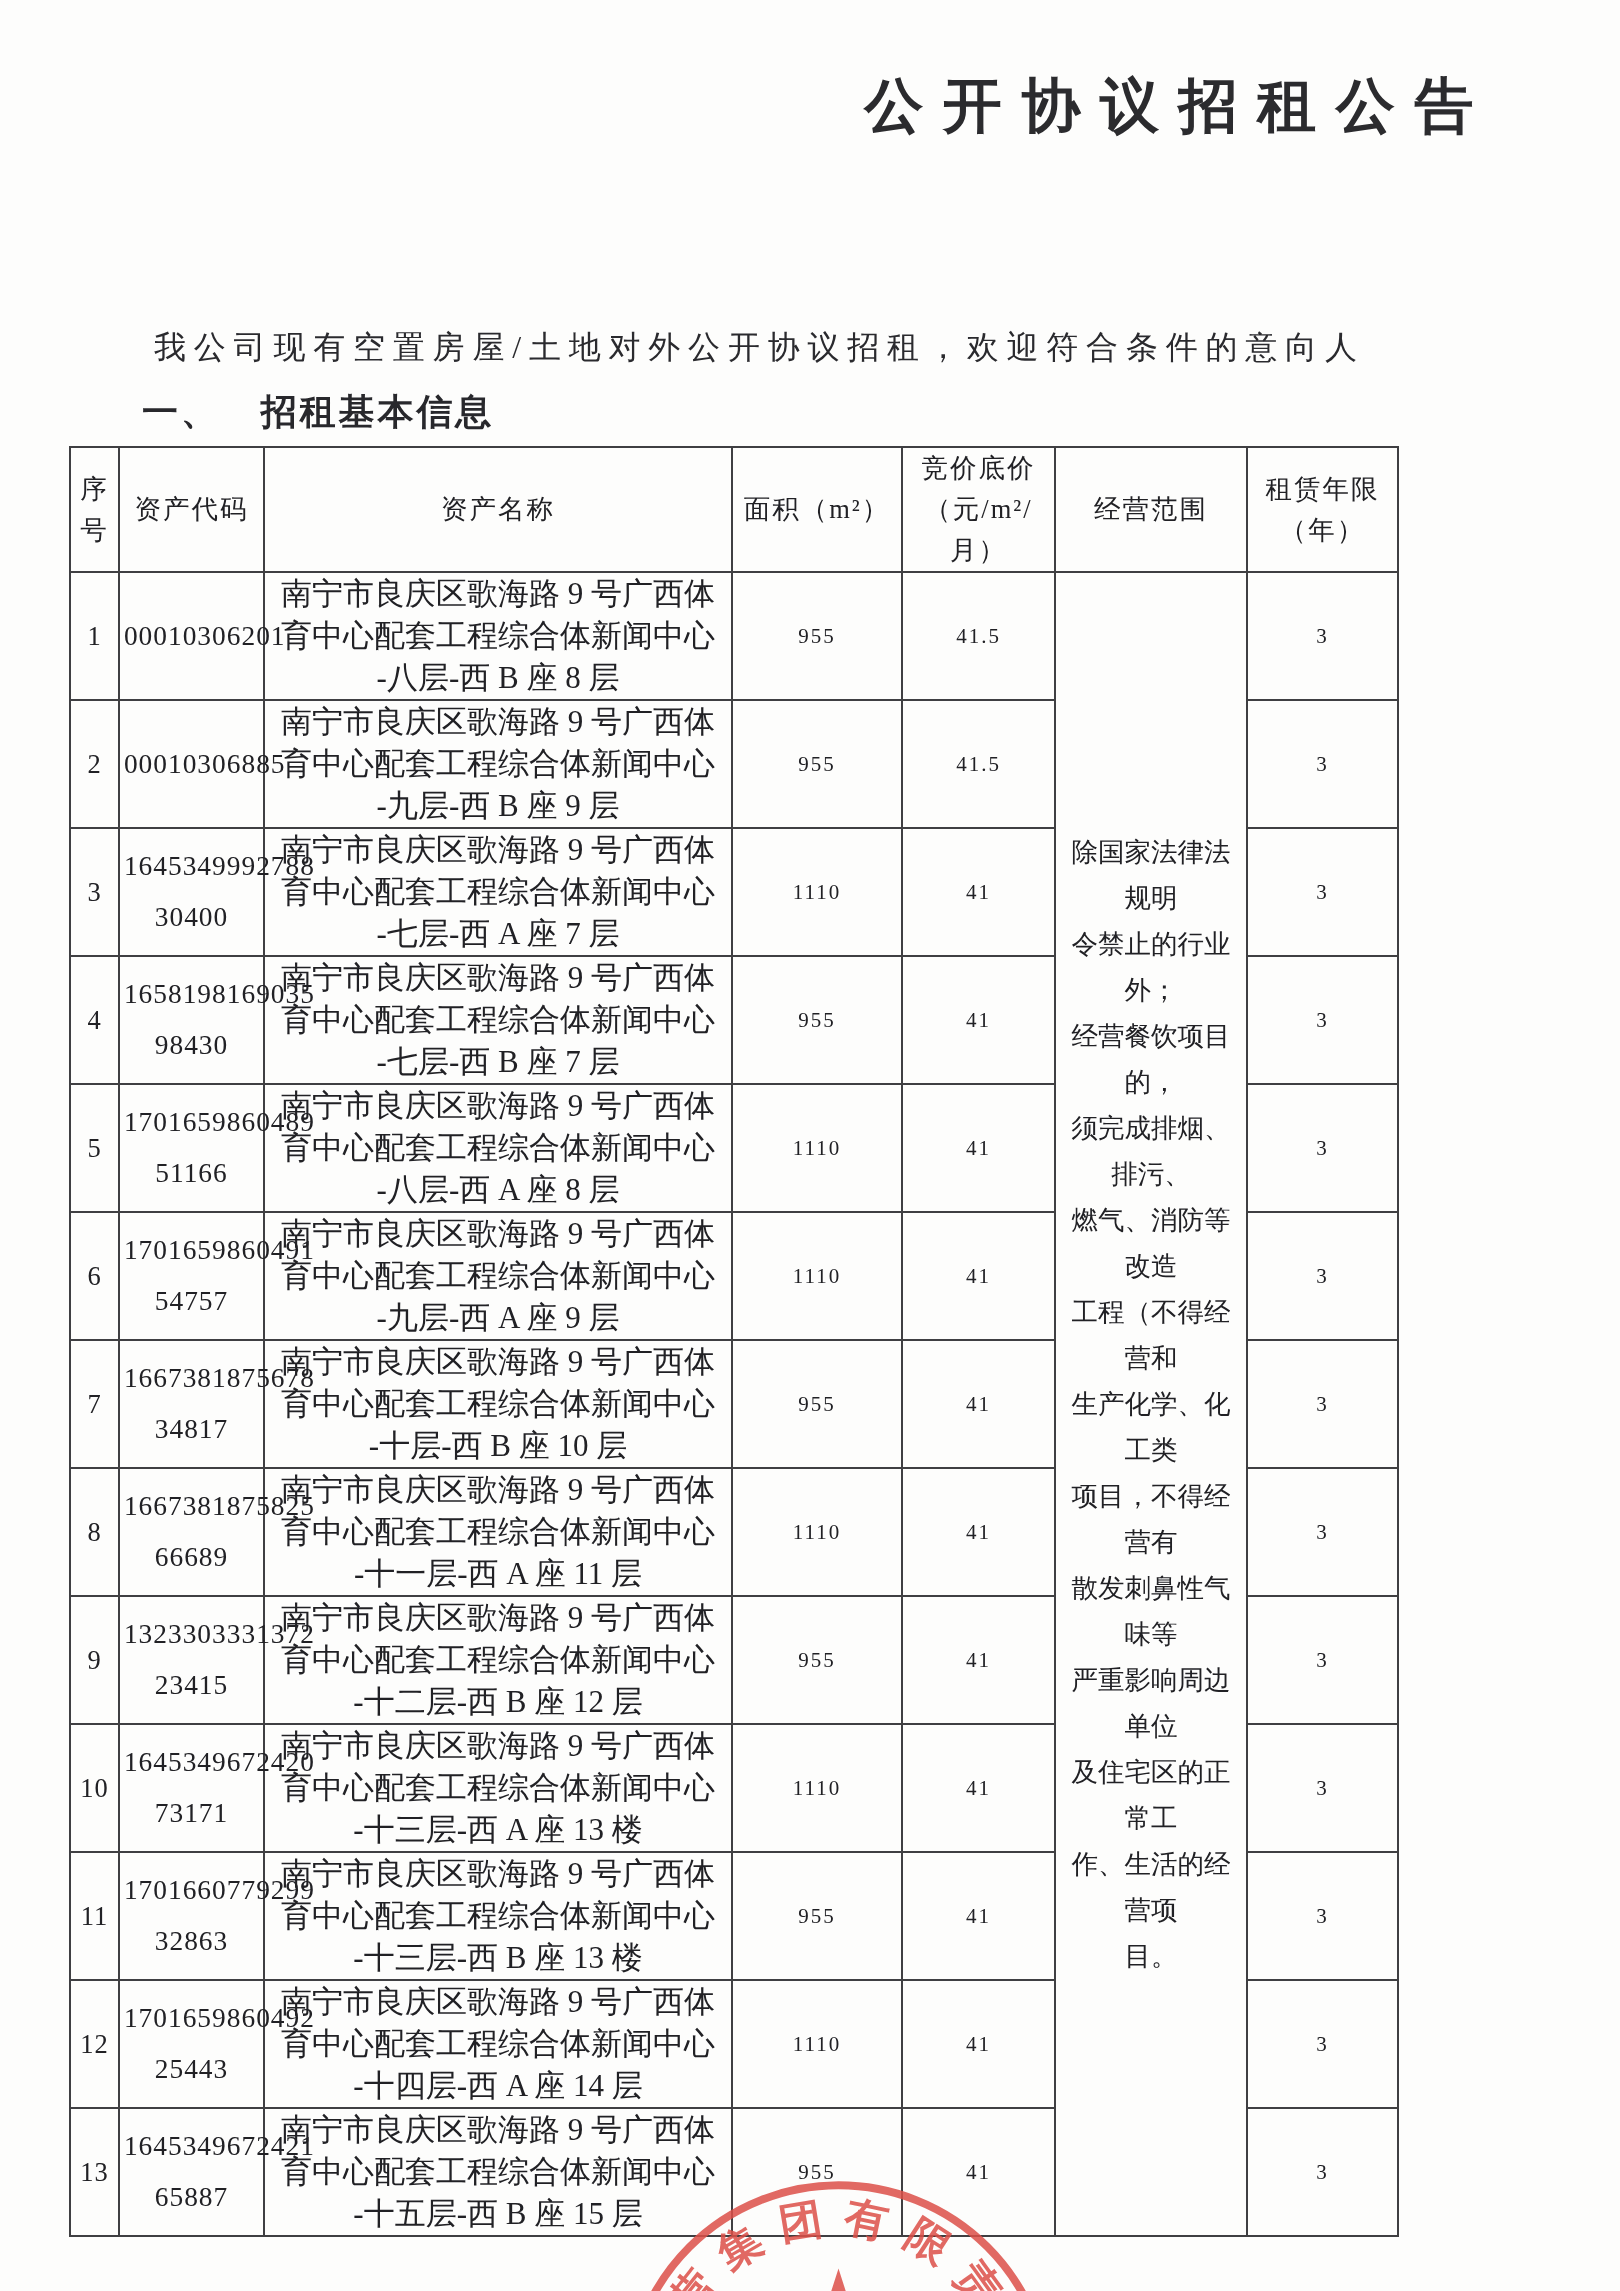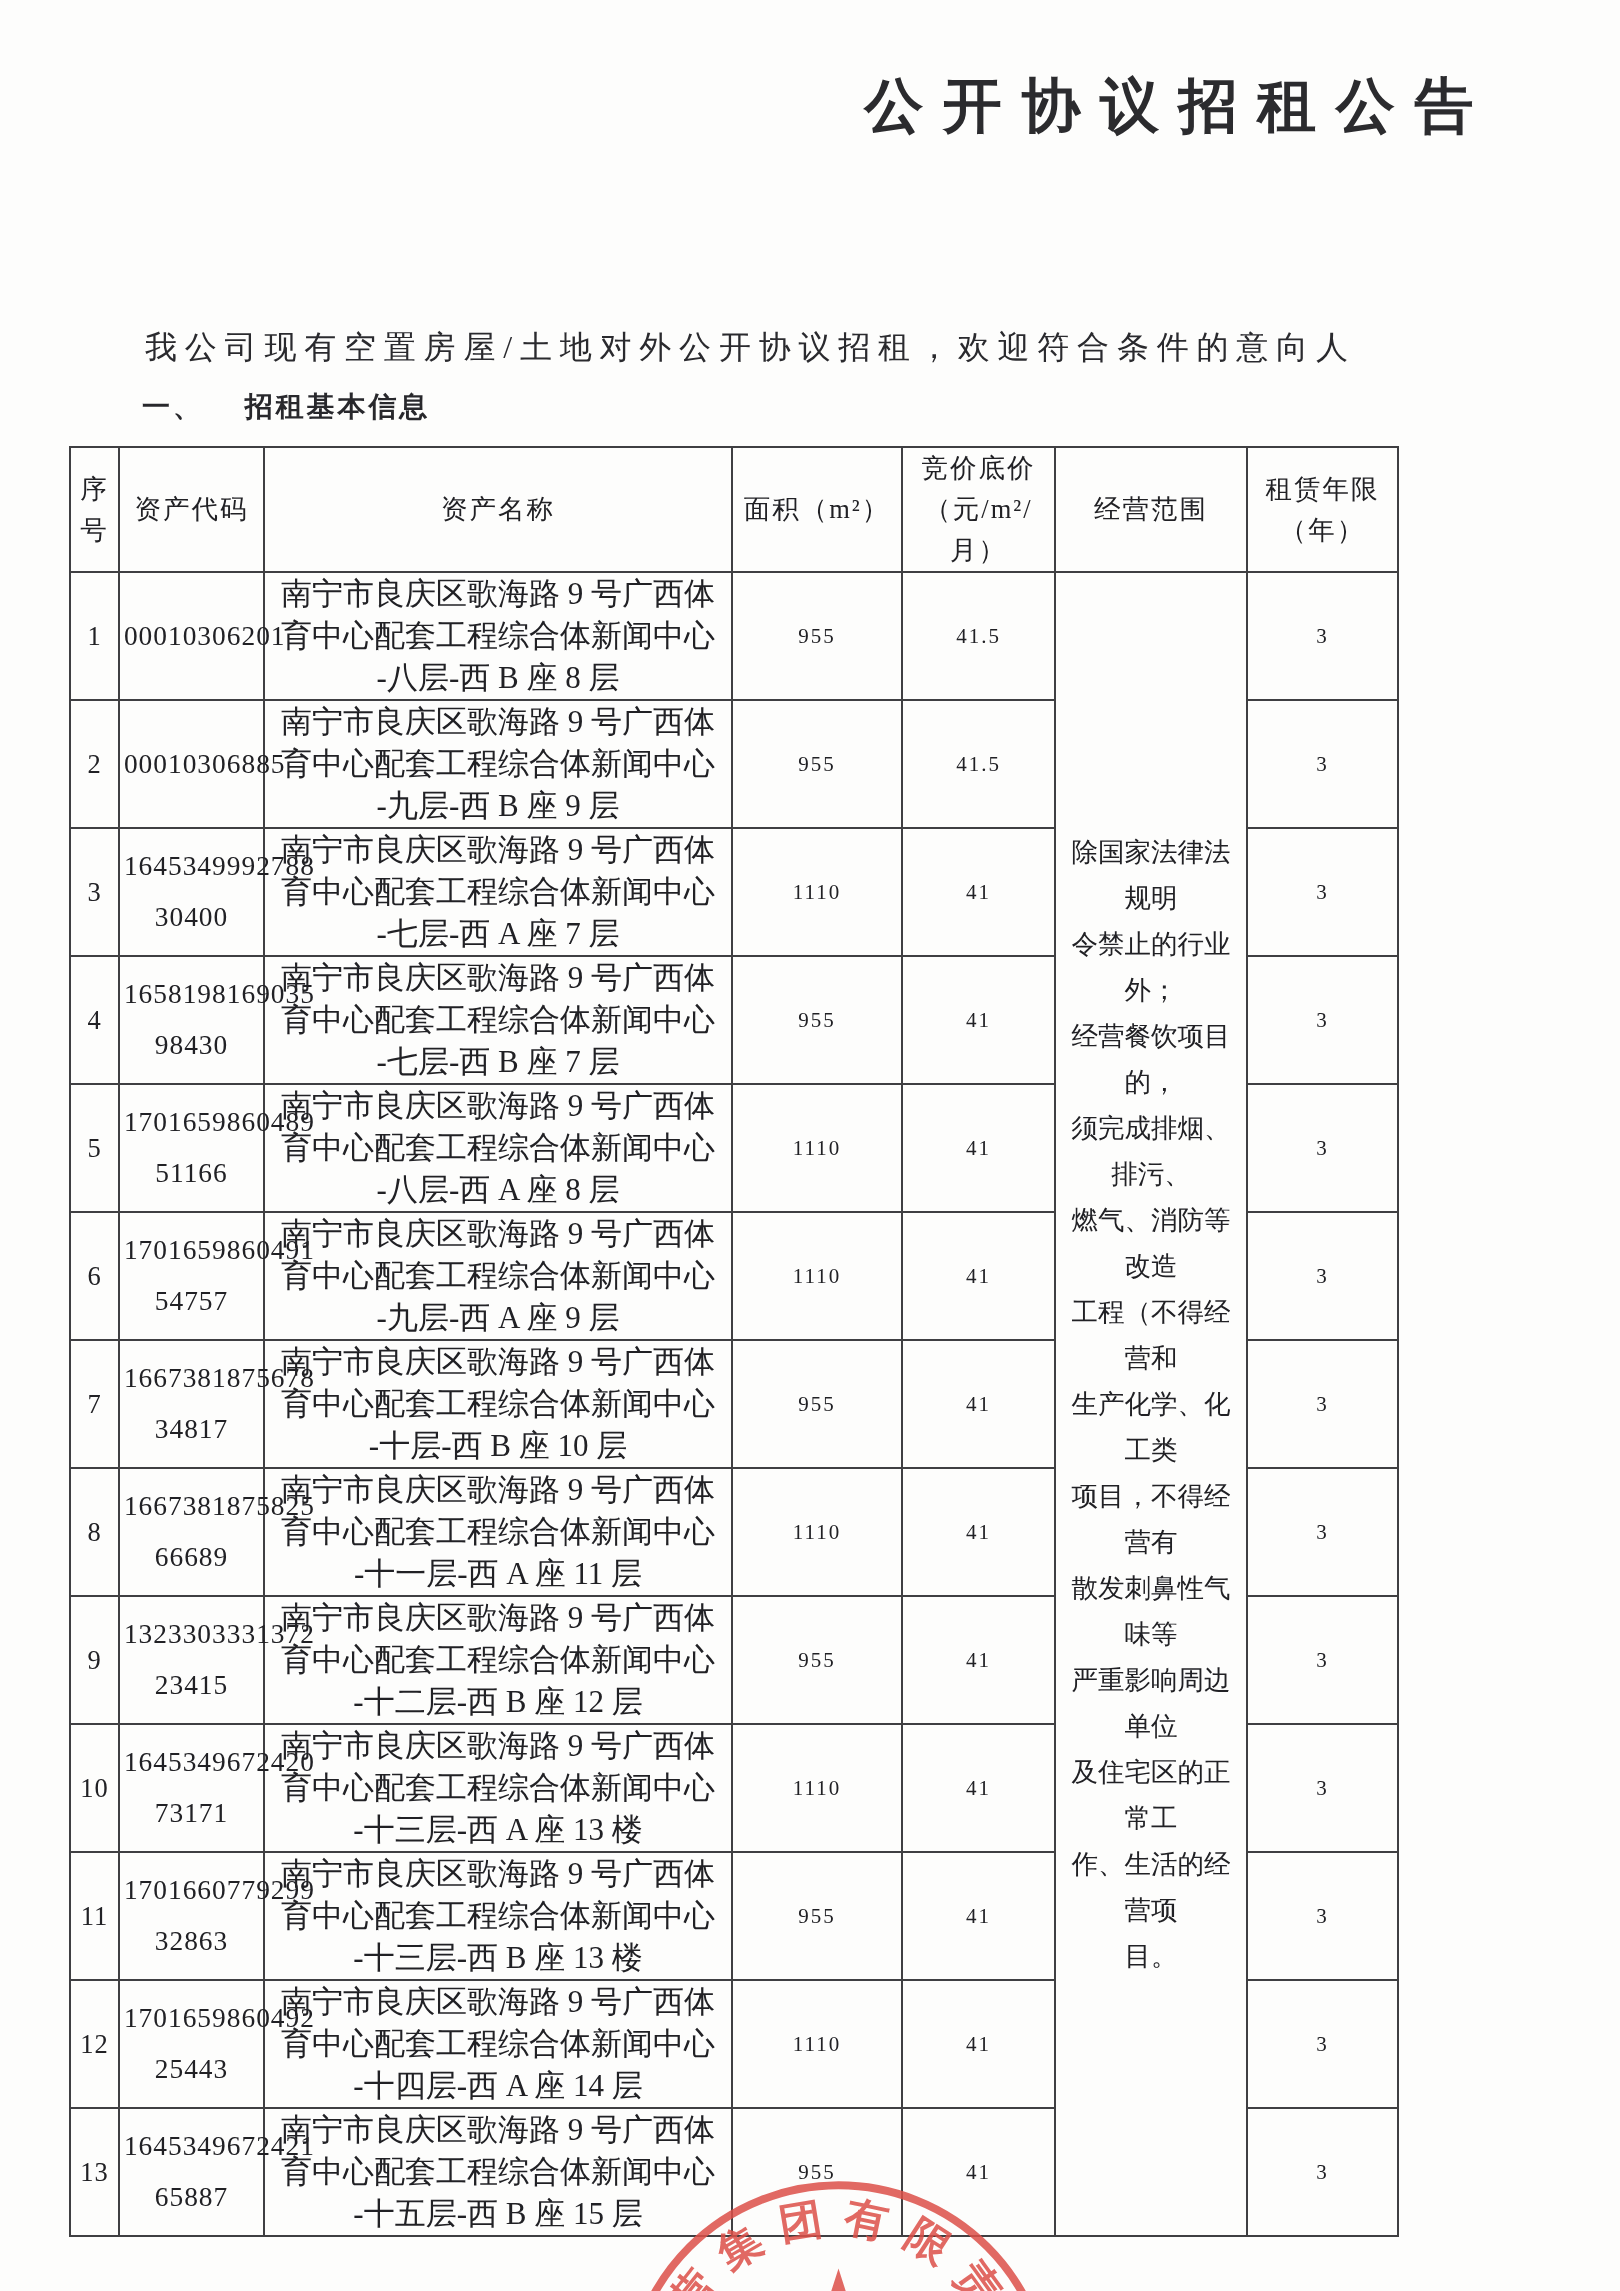--- a/index.html
+++ b/index.html
@@ -13,29 +13,29 @@
     font-family:"Liberation Serif","DejaVu Serif",serif;
   }
   .doc-title{
     position:absolute;top:67px;left:0;width:1620px;
     box-sizing:border-box;padding-right:127px;
     text-align:right;
     font-family:"Liberation Sans","DejaVu Sans",sans-serif;
     font-weight:700;font-size:59px;letter-spacing:19.6px;color:#2b2b2e;
   }
   .intro{
-    position:absolute;top:248px;left:93px;width:1304px;
+    position:absolute;top:248px;left:102px;width:1304px;
     font-size:32px;line-height:66px;letter-spacing:7.8px;color:#2a2a2e;
     white-space:pre-line;
   }
   .intro .indent{padding-left:52px;display:block;}
   .section-heading{
     position:absolute;top:388px;left:142px;
     font-family:Liberation Mono, monospace;
-    font-weight:700;font-size:28px;color:#28282c;letter-spacing:2.9px;
+    font-weight:700;font-size:36px;color:#28282c;letter-spacing:2.9px;
   }
   .section-heading .sec-no{margin-right:41px;}
   table.rent{
     position:absolute;top:446px;left:69px;
     border-collapse:collapse;table-layout:fixed;
     width:1327px;
     font-size:26.5px;color:#212125;
   }
   table.rent td, table.rent th{
     border:2px solid #3f3f42;

